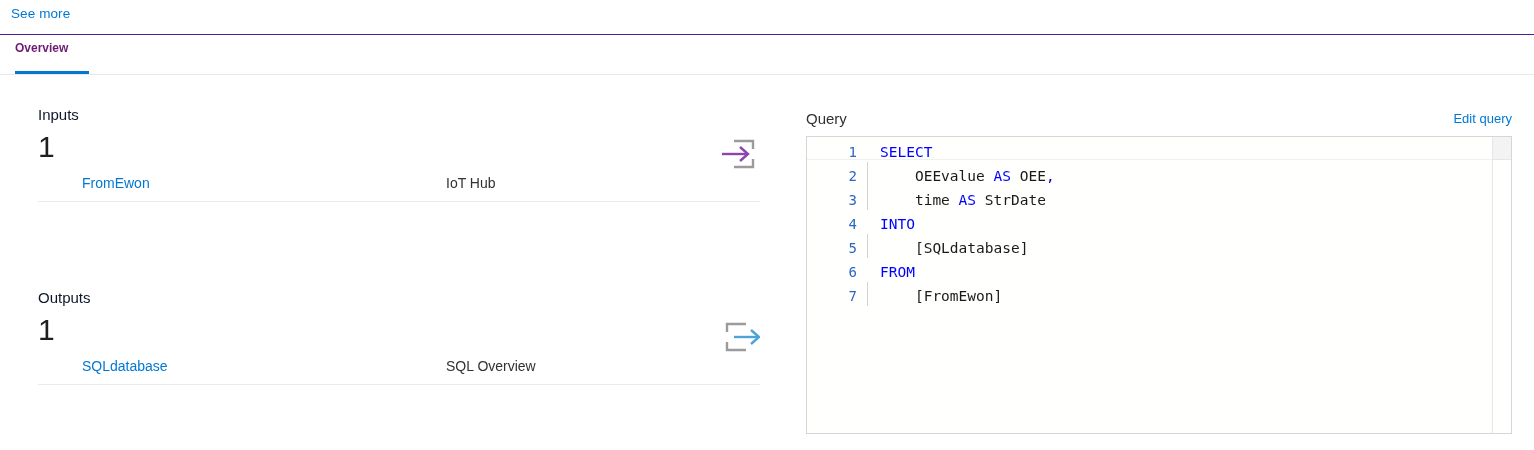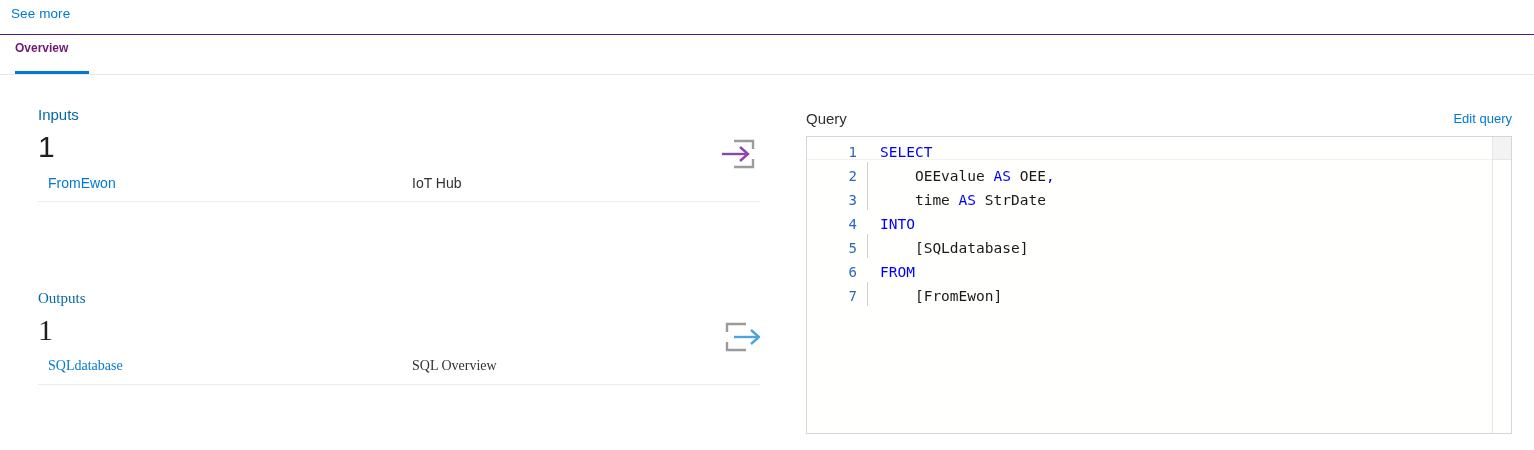--- a/index.html
+++ b/index.html
@@ -66,21 +66,21 @@
   
   .left-col {
     position: absolute;
     left: 38px;
     top: 105px;
     width: 722px;
   }
   .io-block { position: relative; }
   .io-title {
     font-size: 15px;
-    color: #0369a1;
+    color: #0f172a;
     line-height: 20px;
   }
   .io-count {
     font-size: 30px;
     font-weight: 300;
     color: #201f1e;
     line-height: 40px;
     margin-top: 2px;
     letter-spacing: 0.4px;
   }
@@ -97,26 +97,27 @@
     align-items: baseline;
     border-bottom: 1px solid #edebe9;
     padding-bottom: 10px;
     padding-left: 10px;
   }
   .io-name {
     font-size: 14px;
     color: #0078d4;
     width: 364px;
     cursor: pointer;
+    margin-left: 34px;
   }
   .io-type {
     font-size: 14px;
     color: #323130;
   }
-  .outputs-block { margin-top: 86px; font-family: Liberation Serif, serif; }
+  .outputs-block { margin-top: 86px; }
 
   
   .right-col {
     position: absolute;
     left: 806px;
     top: 110px;
     width: 706px;
   }
   .query-head {
     position: relative;

